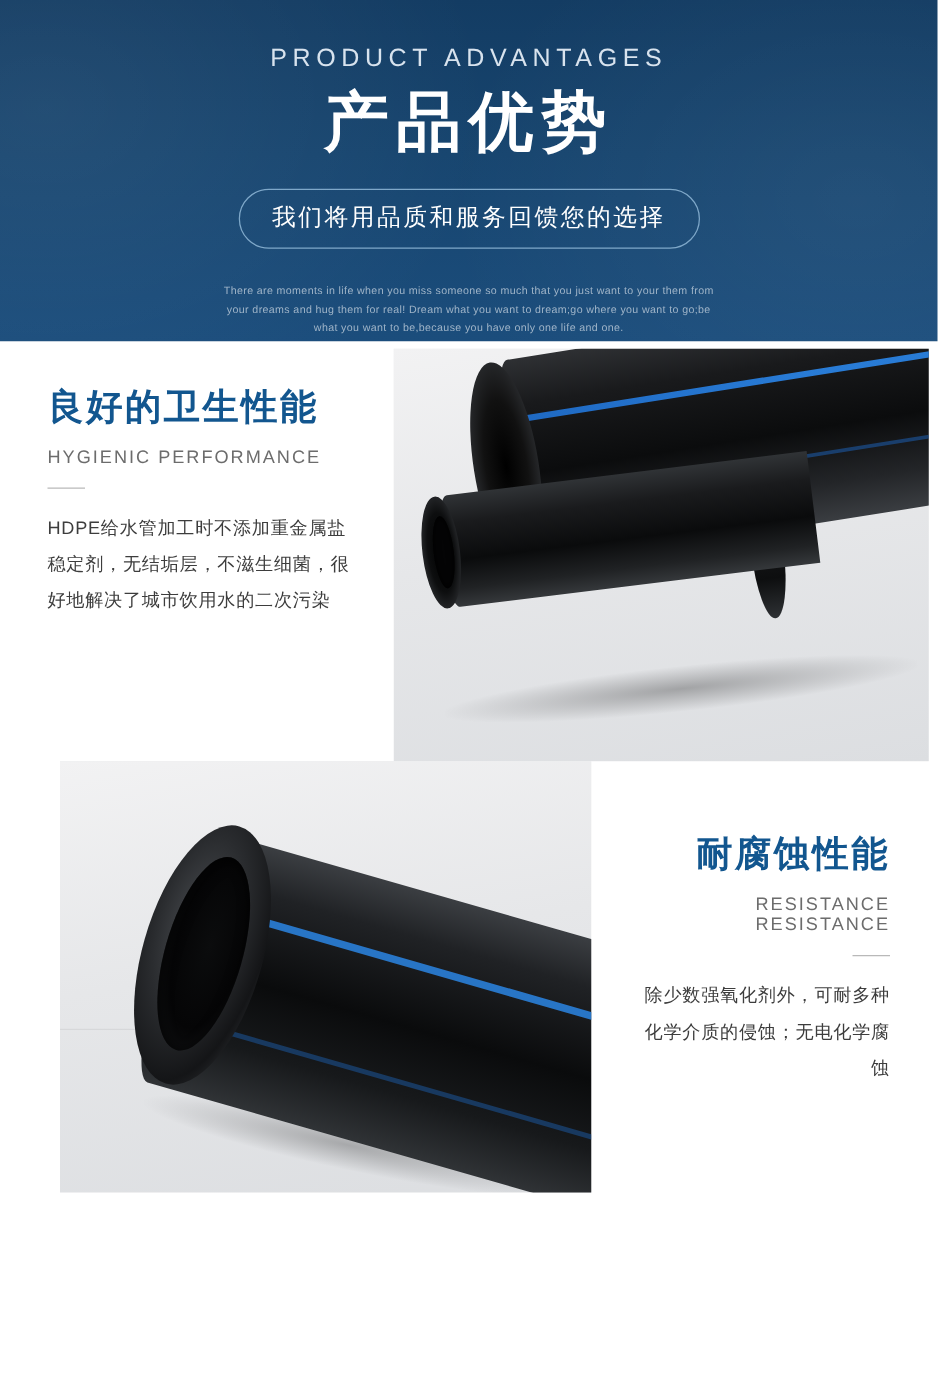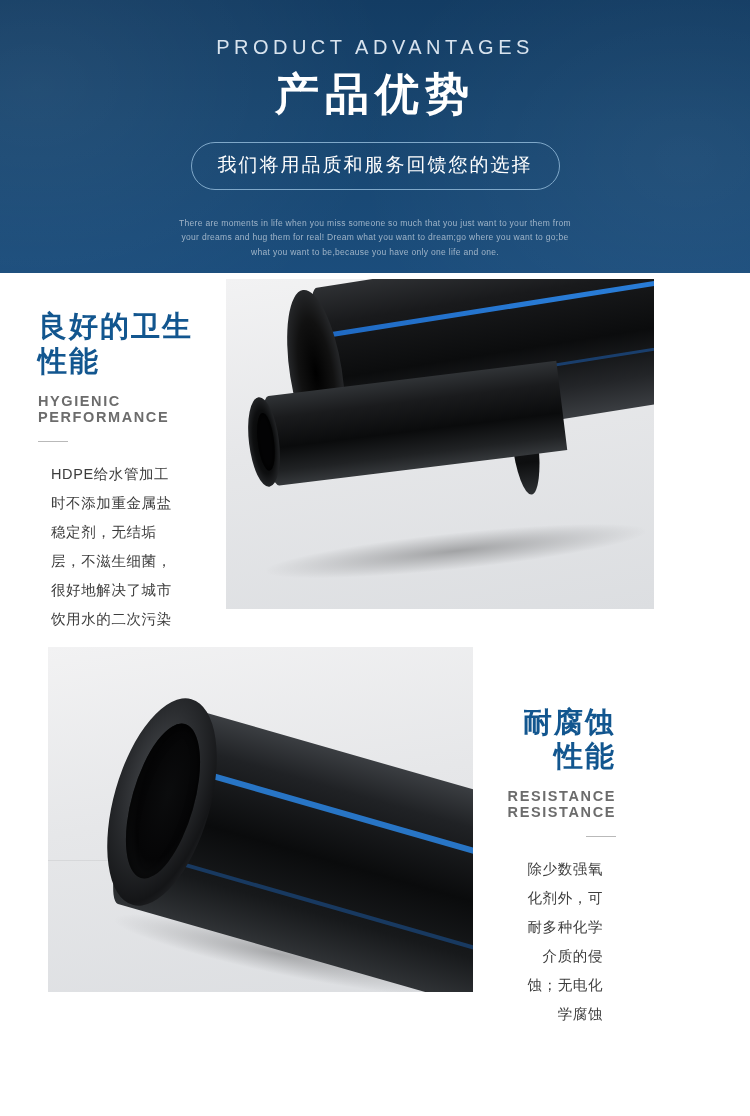--- a/index.html
+++ b/index.html
@@ -48,21 +48,21 @@
   }
   .eyebrow {
     color: #d8e3ee;
     font-size: 20px;
     letter-spacing: 4.5px;
     font-weight: 400;
     margin: 0 0 10px 0;
   }
   .hero-title {
     color: #ffffff;
-    font-size: 44px;
+    font-size: 52px;
     font-weight: bold;
     letter-spacing: 6px;
     margin: 0 0 22px 0;
     line-height: 1.15;
   }
   .pill {
     display: inline-block;
     border: 1px solid #7fa8c9;
     border-radius: 24px;
     padding: 9px 26px 11px 26px;
@@ -76,21 +76,21 @@
     color: #9fb4c8;
     font-size: 8.5px;
     line-height: 1.75;
     letter-spacing: 0.3px;
     text-align: center;
   }
 
   
   .section {
     position: relative;
-    width: 654px;
+    width: 750px;
     box-sizing: border-box;
   }
   .sec-row {
     display: flex;
     align-items: flex-start;
   }
   .sec-row.reverse {
     flex-direction: row-reverse;
     padding-left: 48px;
   }
@@ -110,37 +110,37 @@
     font-weight: bold;
     letter-spacing: 2px;
     margin: 0 0 14px 0;
     line-height: 1.2;
   }
   .en-title {
     color: #6c6c6c;
     font-size: 14.5px;
     letter-spacing: 1.6px;
     margin: 0 0 16px 0;
-    font-weight: 700;
+    font-weight: 400;
   }
   .divider {
     width: 30px;
     height: 1px;
     background: #b9b9b9;
     margin: 0 0 18px 0;
   }
   .text-col.right .divider {
     margin-left: auto;
   }
   .body-text {
     color: #3d3d3d;
     font-size: 14.5px;
     line-height: 2.0;
     letter-spacing: 0.6px;
-    margin: 13px;
+    margin: 0;
   }
 
   .img-col {
     width: 435px;
     position: relative;
   }
   .photo {
     position: relative;
     overflow: hidden;
     background: #e9eaec;

